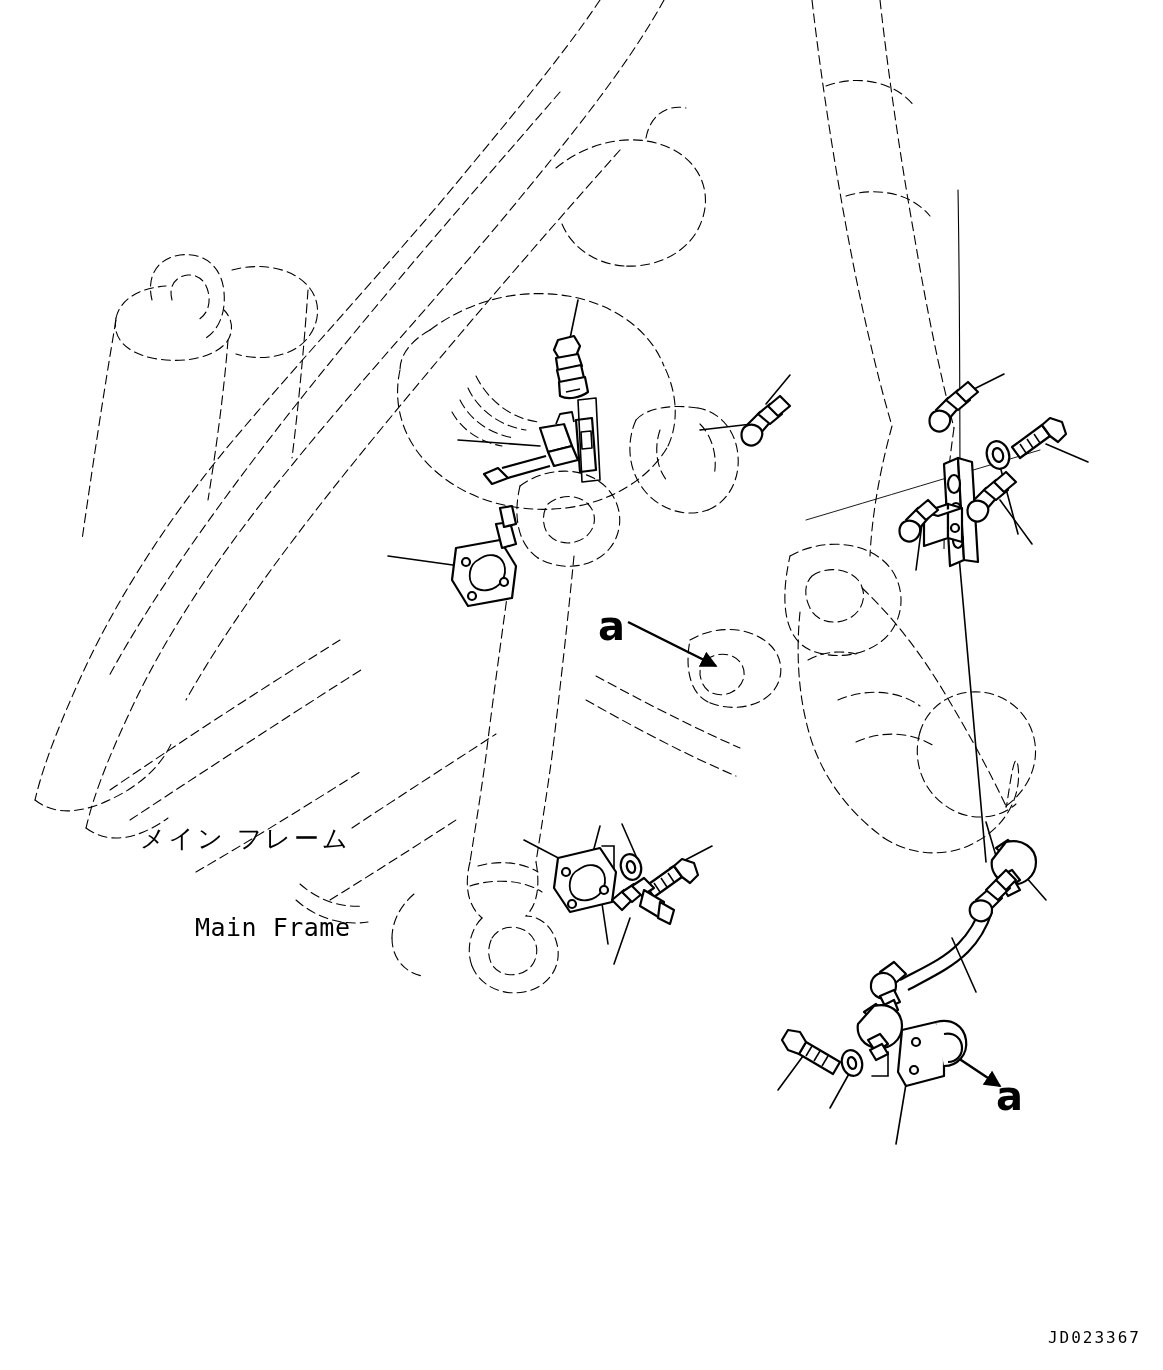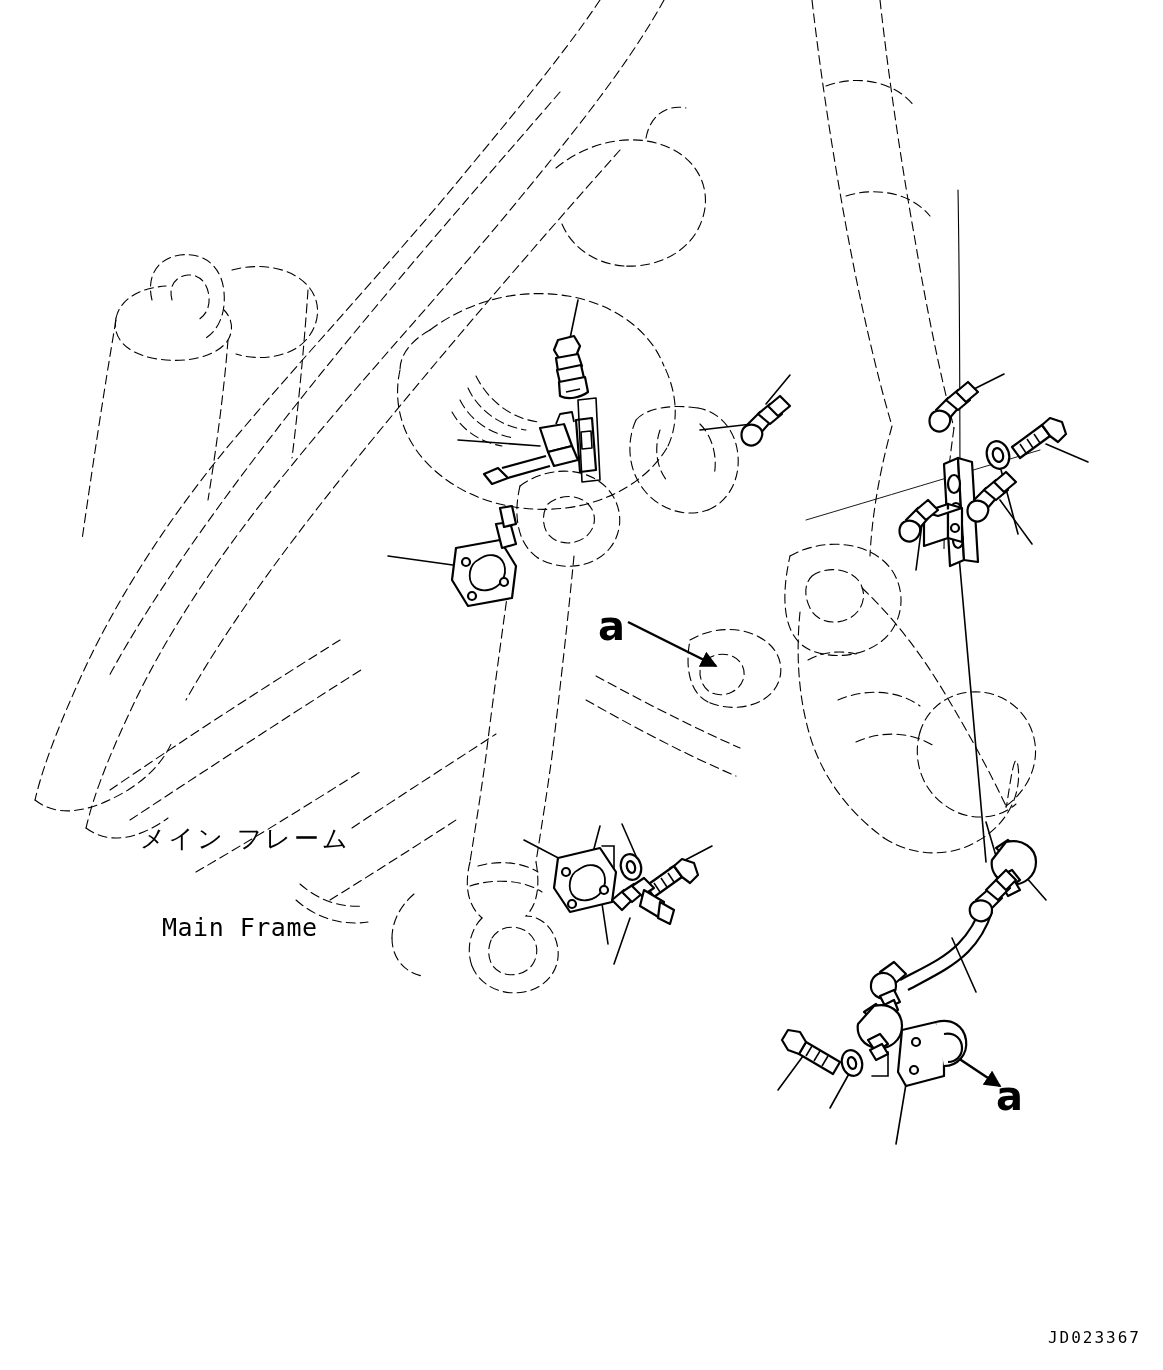--- a/index.html
+++ b/index.html
@@ -30,20 +30,21 @@
     white-space: pre;
     color: #000;
     line-height: 1.18;
   }
   #frame-label {
     left: 140px;
     top: 765px;
     font-family: "DejaVu Sans", sans-serif;
     font-size: 25px;
     letter-spacing: 0.5px;
+    text-align: right;
   }
   #frame-label .jp {
     display: block;
     font-size: 25px;
     letter-spacing: 3px;
   }
   #frame-label .en {
     display: block;
     margin-left: 22px;
     font-family: "DejaVu Sans Mono", monospace;

